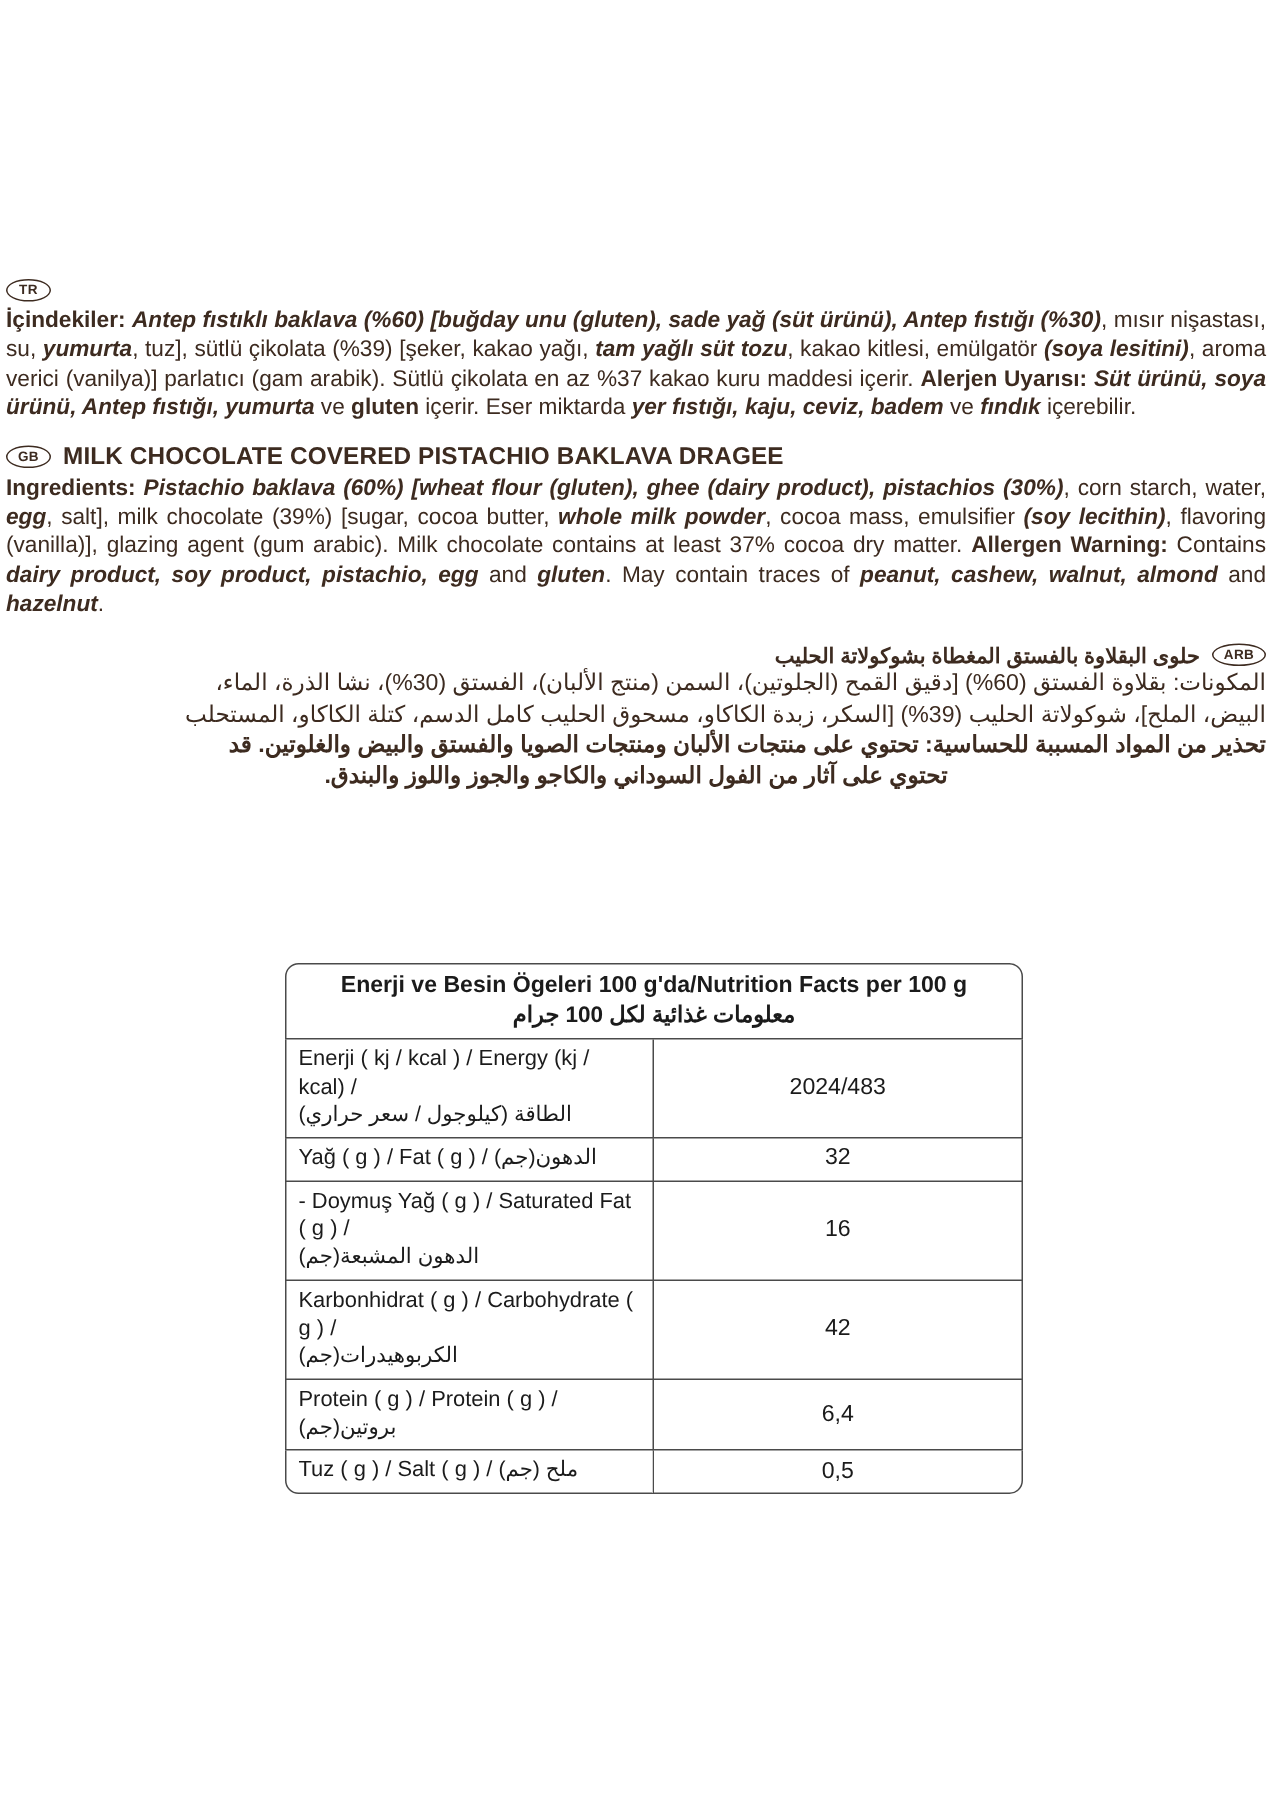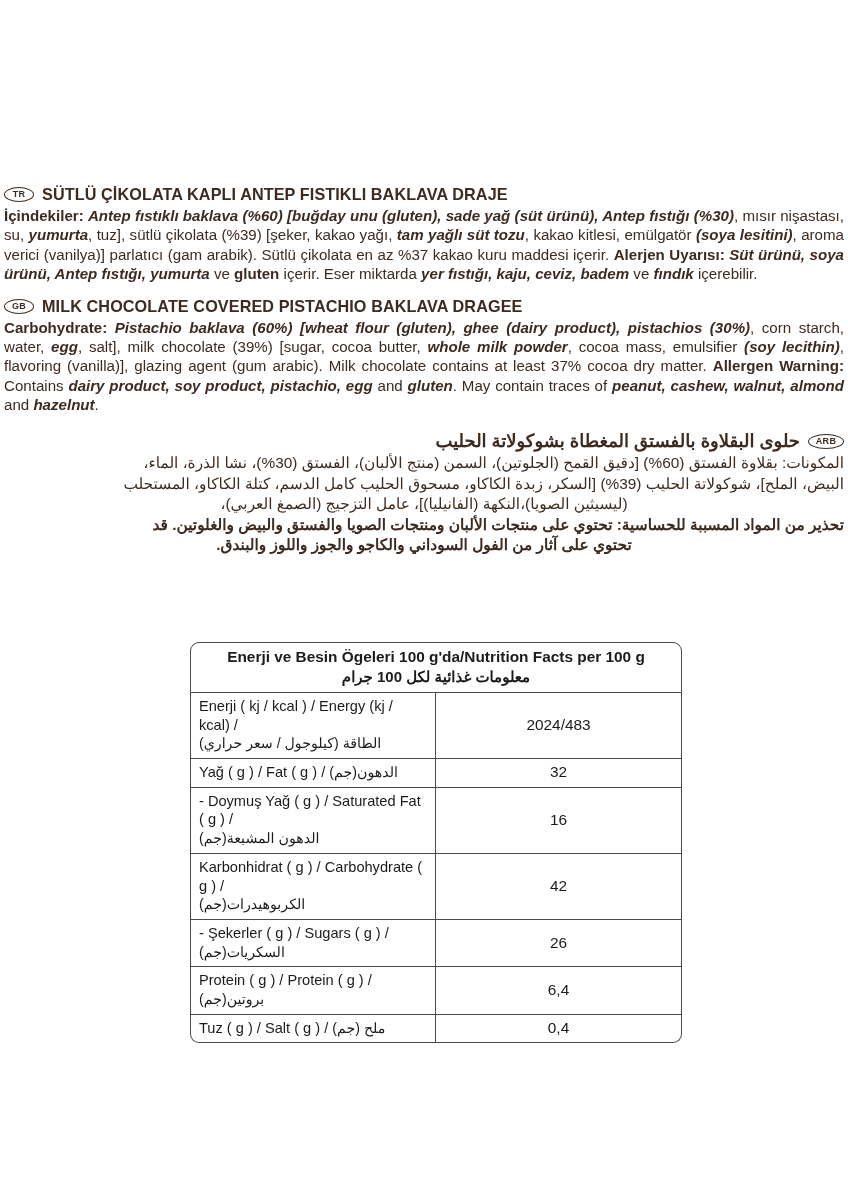--- a/index.html
+++ b/index.html
@@ -80,21 +80,21 @@
   }
   .ar-heading {
     display: flex;
     flex-direction: row;
     align-items: center;
     justify-content: flex-start;
     gap: 8px;
     margin-bottom: 1px;
   }
   .ar-title {
-    font-size: 18px;
+    font-size: 14px;
     font-weight: bold;
     line-height: 1.2;
     white-space: nowrap;
   }
   .ar-body {
     font-size: 15.4px;
     line-height: 1.33;
     text-align: justify;
     text-justify: inter-word;
   }
@@ -160,52 +160,50 @@
   .label-col { width: 327px; }
 </style>
 </head>
 <body>
 
 <div class="page">
 
   <div class="lang-block">
     <div class="lang-heading">
       <span class="lang-badge">TR</span>
-      <span class="lang-title">SÜTLÜ ÇİKOLATA KAPLI ANTEP FISTIKLI BAKLAVA DRAJE</span>
     </div>
     <div class="ing-body">
       <b>İçindekiler:</b>
       <span><span class="bi">Antep fıstıklı baklava (%60) [buğday unu (gluten), sade yağ (süt ürünü), Antep fıstığı (%30)</span>, mısır nişastası, su, <span class="bi">yumurta</span>, tuz], sütlü çikolata (%39) [şeker, kakao yağı, <span class="bi">tam yağlı süt tozu</span>, kakao kitlesi, emülgatör <span class="bi">(soya lesitini)</span>, aroma verici (vanilya)] parlatıcı (gam arabik). Sütlü çikolata en az %37 kakao kuru maddesi içerir.</span>
       <b>Alerjen Uyarısı:</b>
       <span><span class="bi">Süt ürünü, soya ürünü, Antep fıstığı, yumurta</span> ve <b>gluten</b> içerir. Eser miktarda <span class="bi">yer fıstığı, kaju, ceviz, badem</span> ve <span class="bi">fındık</span> içerebilir.</span>
     </div>
   </div>
 
   <div class="lang-block">
     <div class="lang-heading">
       <span class="lang-badge">GB</span>
       <span class="lang-title">MILK CHOCOLATE COVERED PISTACHIO BAKLAVA DRAGEE</span>
     </div>
     <div class="ing-body">
-      <b>Carbohydrate:</b>
+      <b>Ingredients:</b>
       <span><span class="bi">Pistachio baklava (60%) [wheat flour (gluten), ghee (dairy product), pistachios (30%)</span>, corn starch, water, <span class="bi">egg</span>, salt], milk chocolate (39%) [sugar, cocoa butter, <span class="bi">whole milk powder</span>, cocoa mass, emulsifier <span class="bi">(soy lecithin)</span>, flavoring (vanilla)], glazing agent (gum arabic). Milk chocolate contains at least 37% cocoa dry matter.</span>
       <b>Allergen Warning:</b>
       <span>Contains <span class="bi">dairy product, soy product, pistachio, egg</span> and <span class="bi">gluten</span>. May contain traces of <span class="bi">peanut, cashew, walnut, almond</span> and <span class="bi">hazelnut</span>.</span>
     </div>
   </div>
 
   <div class="arabic-block">
     <div class="ar-heading">
       <span class="lang-badge wide">ARB</span>
       <span class="ar-title">حلوى البقلاوة بالفستق المغطاة بشوكولاتة الحليب</span>
     </div>
     <div class="ar-body">
       <span class="l">المكونات: بقلاوة الفستق (60%) [دقيق القمح (الجلوتين)، السمن (منتج الألبان)، الفستق (30%)، نشا الذرة، الماء،</span>
       <span class="l">البيض، الملح]، شوكولاتة الحليب (39%) [السكر، زبدة الكاكاو، مسحوق الحليب كامل الدسم، كتلة الكاكاو، المستحلب</span>
-      <span class="l ar-last">(ليسيثين الصويا)،النكهة (الفانيليا)]، عامل التزجيج (الصمغ العربي)،</span>
       <span class="l" style="font-weight:bold;">تحذير من المواد المسببة للحساسية: تحتوي على منتجات الألبان ومنتجات الصويا والفستق والبيض والغلوتين. قد</span>
       <span class="l ar-last" style="font-weight:bold;">تحتوي على آثار من الفول السوداني والكاجو والجوز واللوز والبندق.</span>
     </div>
   </div>
 
 </div>
 
 <div class="table-wrap">
   <table class="nutri">
     <tbody>
@@ -245,42 +243,34 @@
 
     <tr>
       <td class="label-col cell-label">
         <span>Karbonhidrat ( g ) /</span>
         <span>Carbohydrate ( g ) /</span><br>
         <span class="ar">الكربوهيدرات(جم)</span>
       </td>
       <td class="cell-value">42</td>
     </tr>
 
-    <tr>
-      <td class="label-col cell-label">
-        <span>- Şekerler ( g ) /</span>
-        <span>Sugars ( g ) /</span>
-        <span class="ar">السكريات(جم)</span>
-      </td>
-      <td class="cell-value">26</td>
-    </tr>
 
 
     <tr>
       <td class="label-col cell-label">
         <span>Protein ( g ) /</span>
         <span>Protein ( g ) /</span>
         <span class="ar">بروتين(جم)</span>
       </td>
       <td class="cell-value">6,4</td>
     </tr>
 
     <tr>
       <td class="label-col cell-label">
         <span>Tuz ( g ) /</span>
         <span>Salt ( g ) /</span>
         <span class="ar">ملح (جم)</span>
       </td>
-      <td class="cell-value">0,4</td>
+      <td class="cell-value">0,5</td>
     </tr>
   </tbody>
     </table>
 </div>
 
 </body></html>

